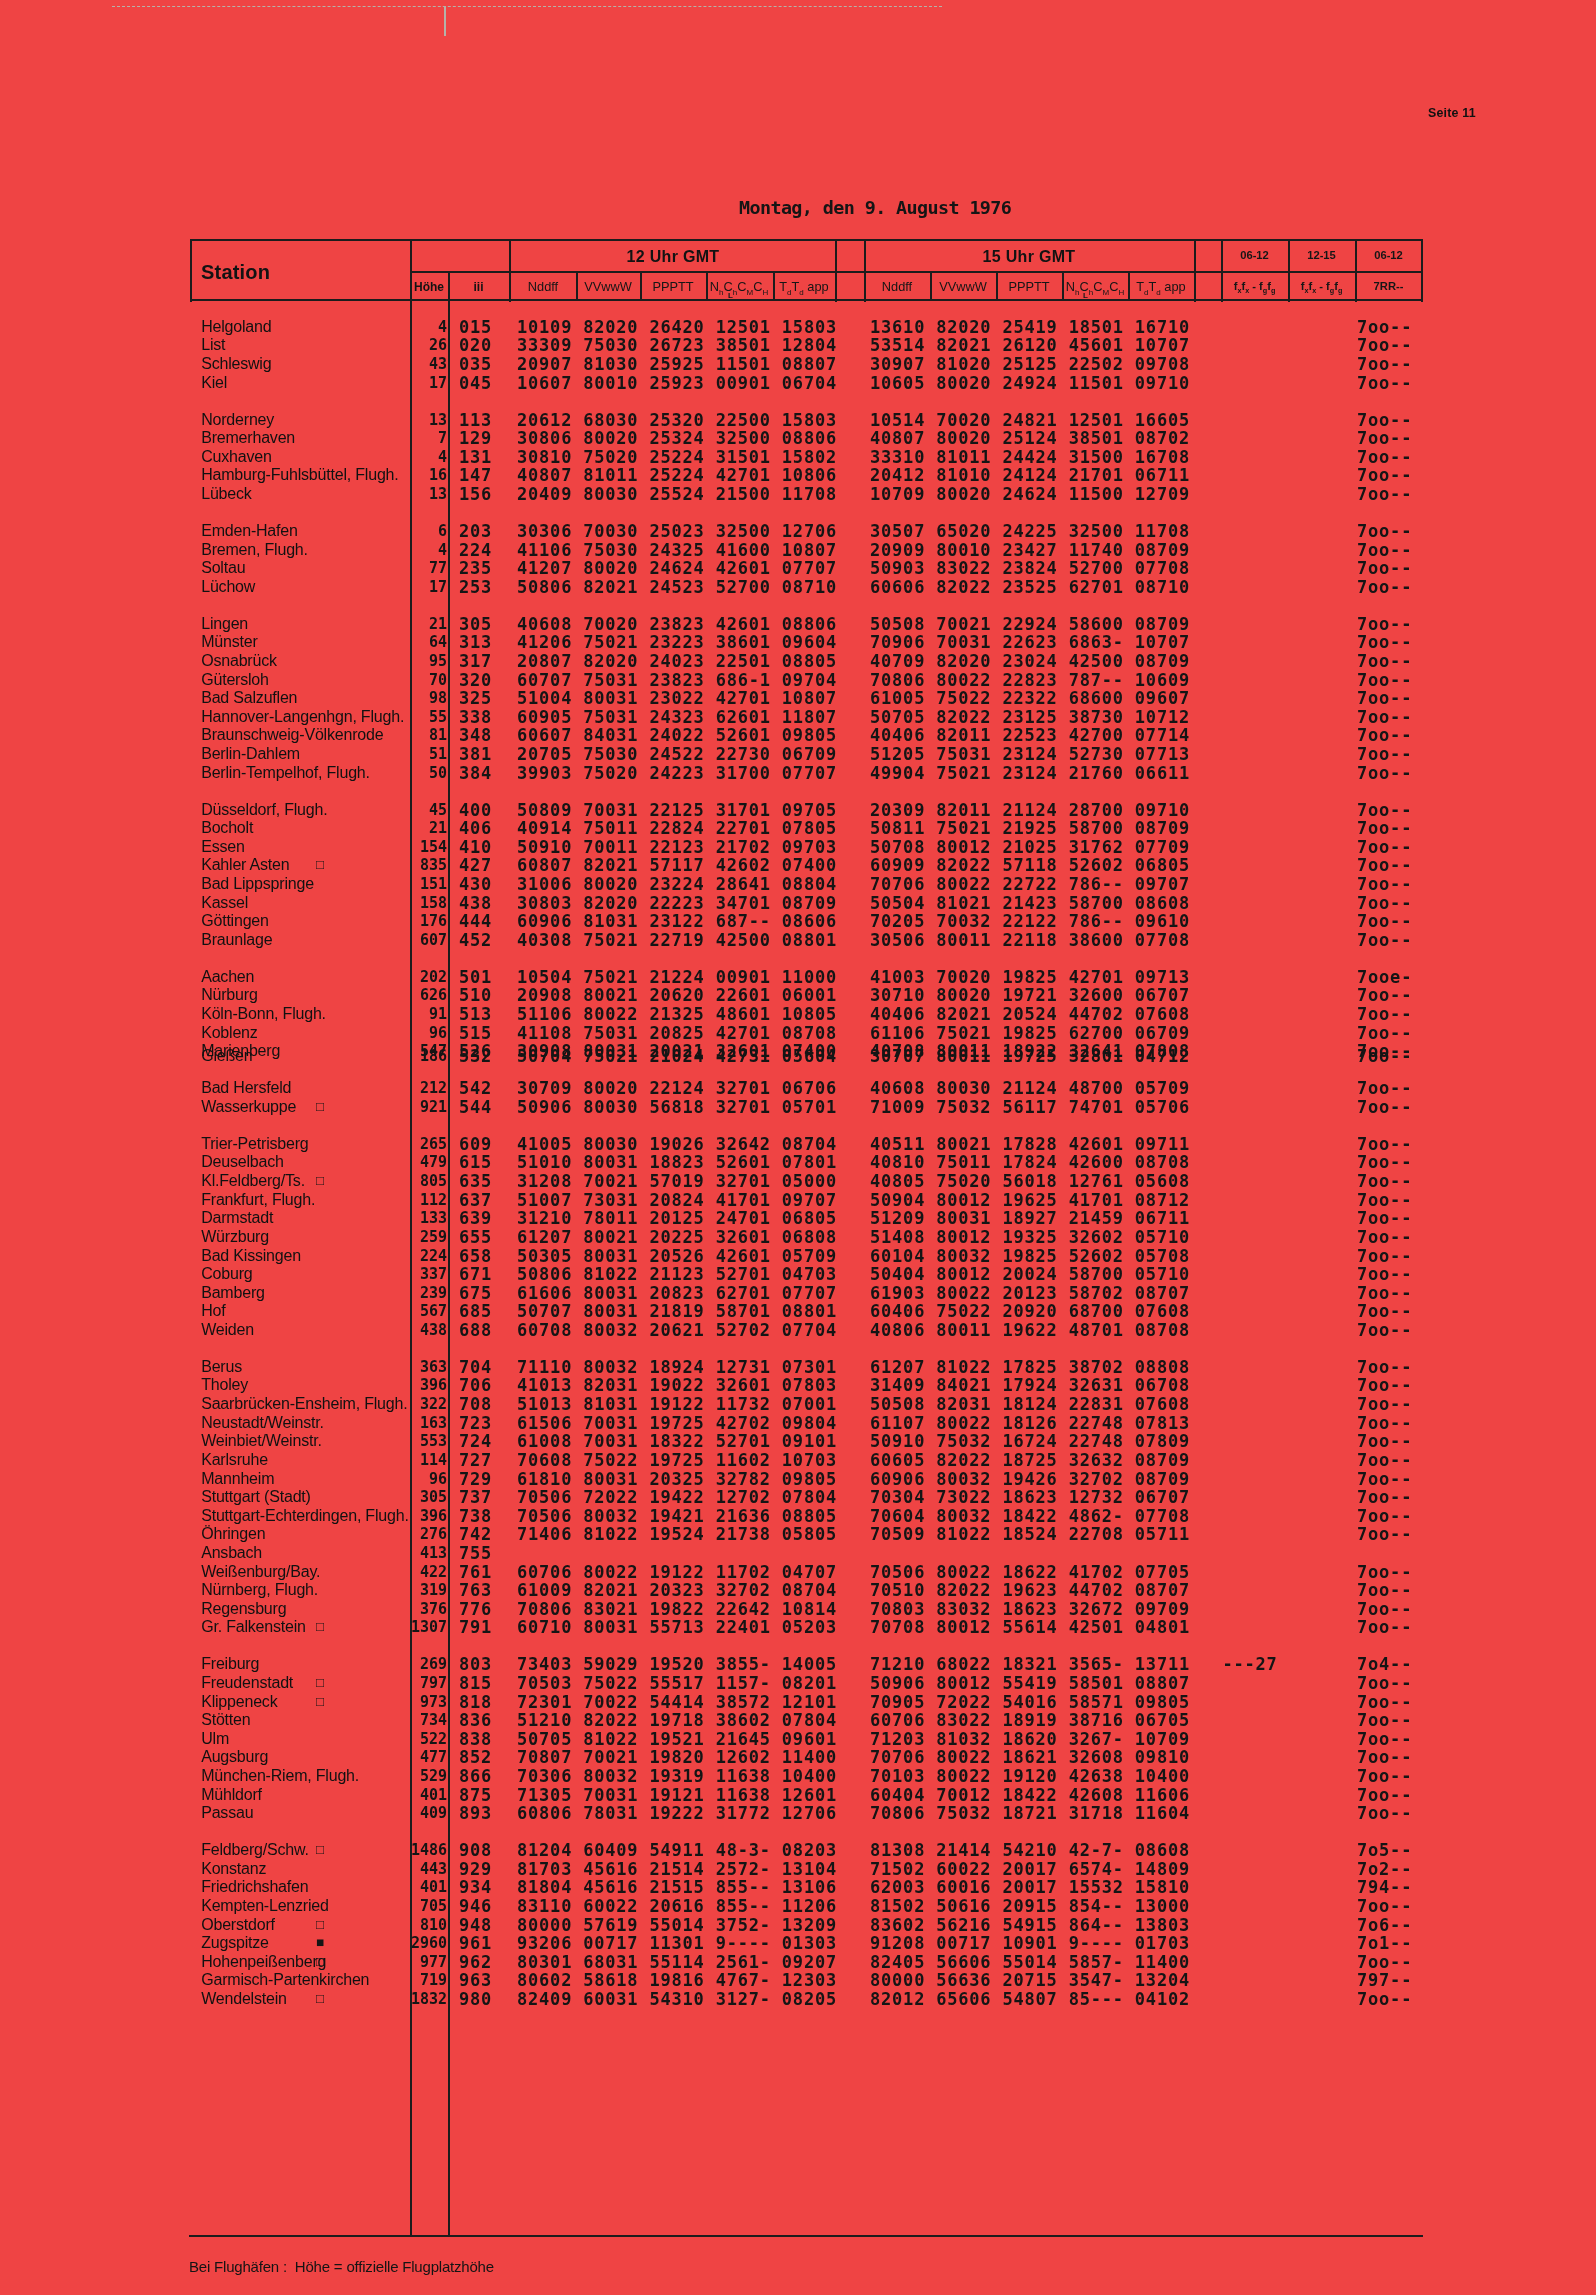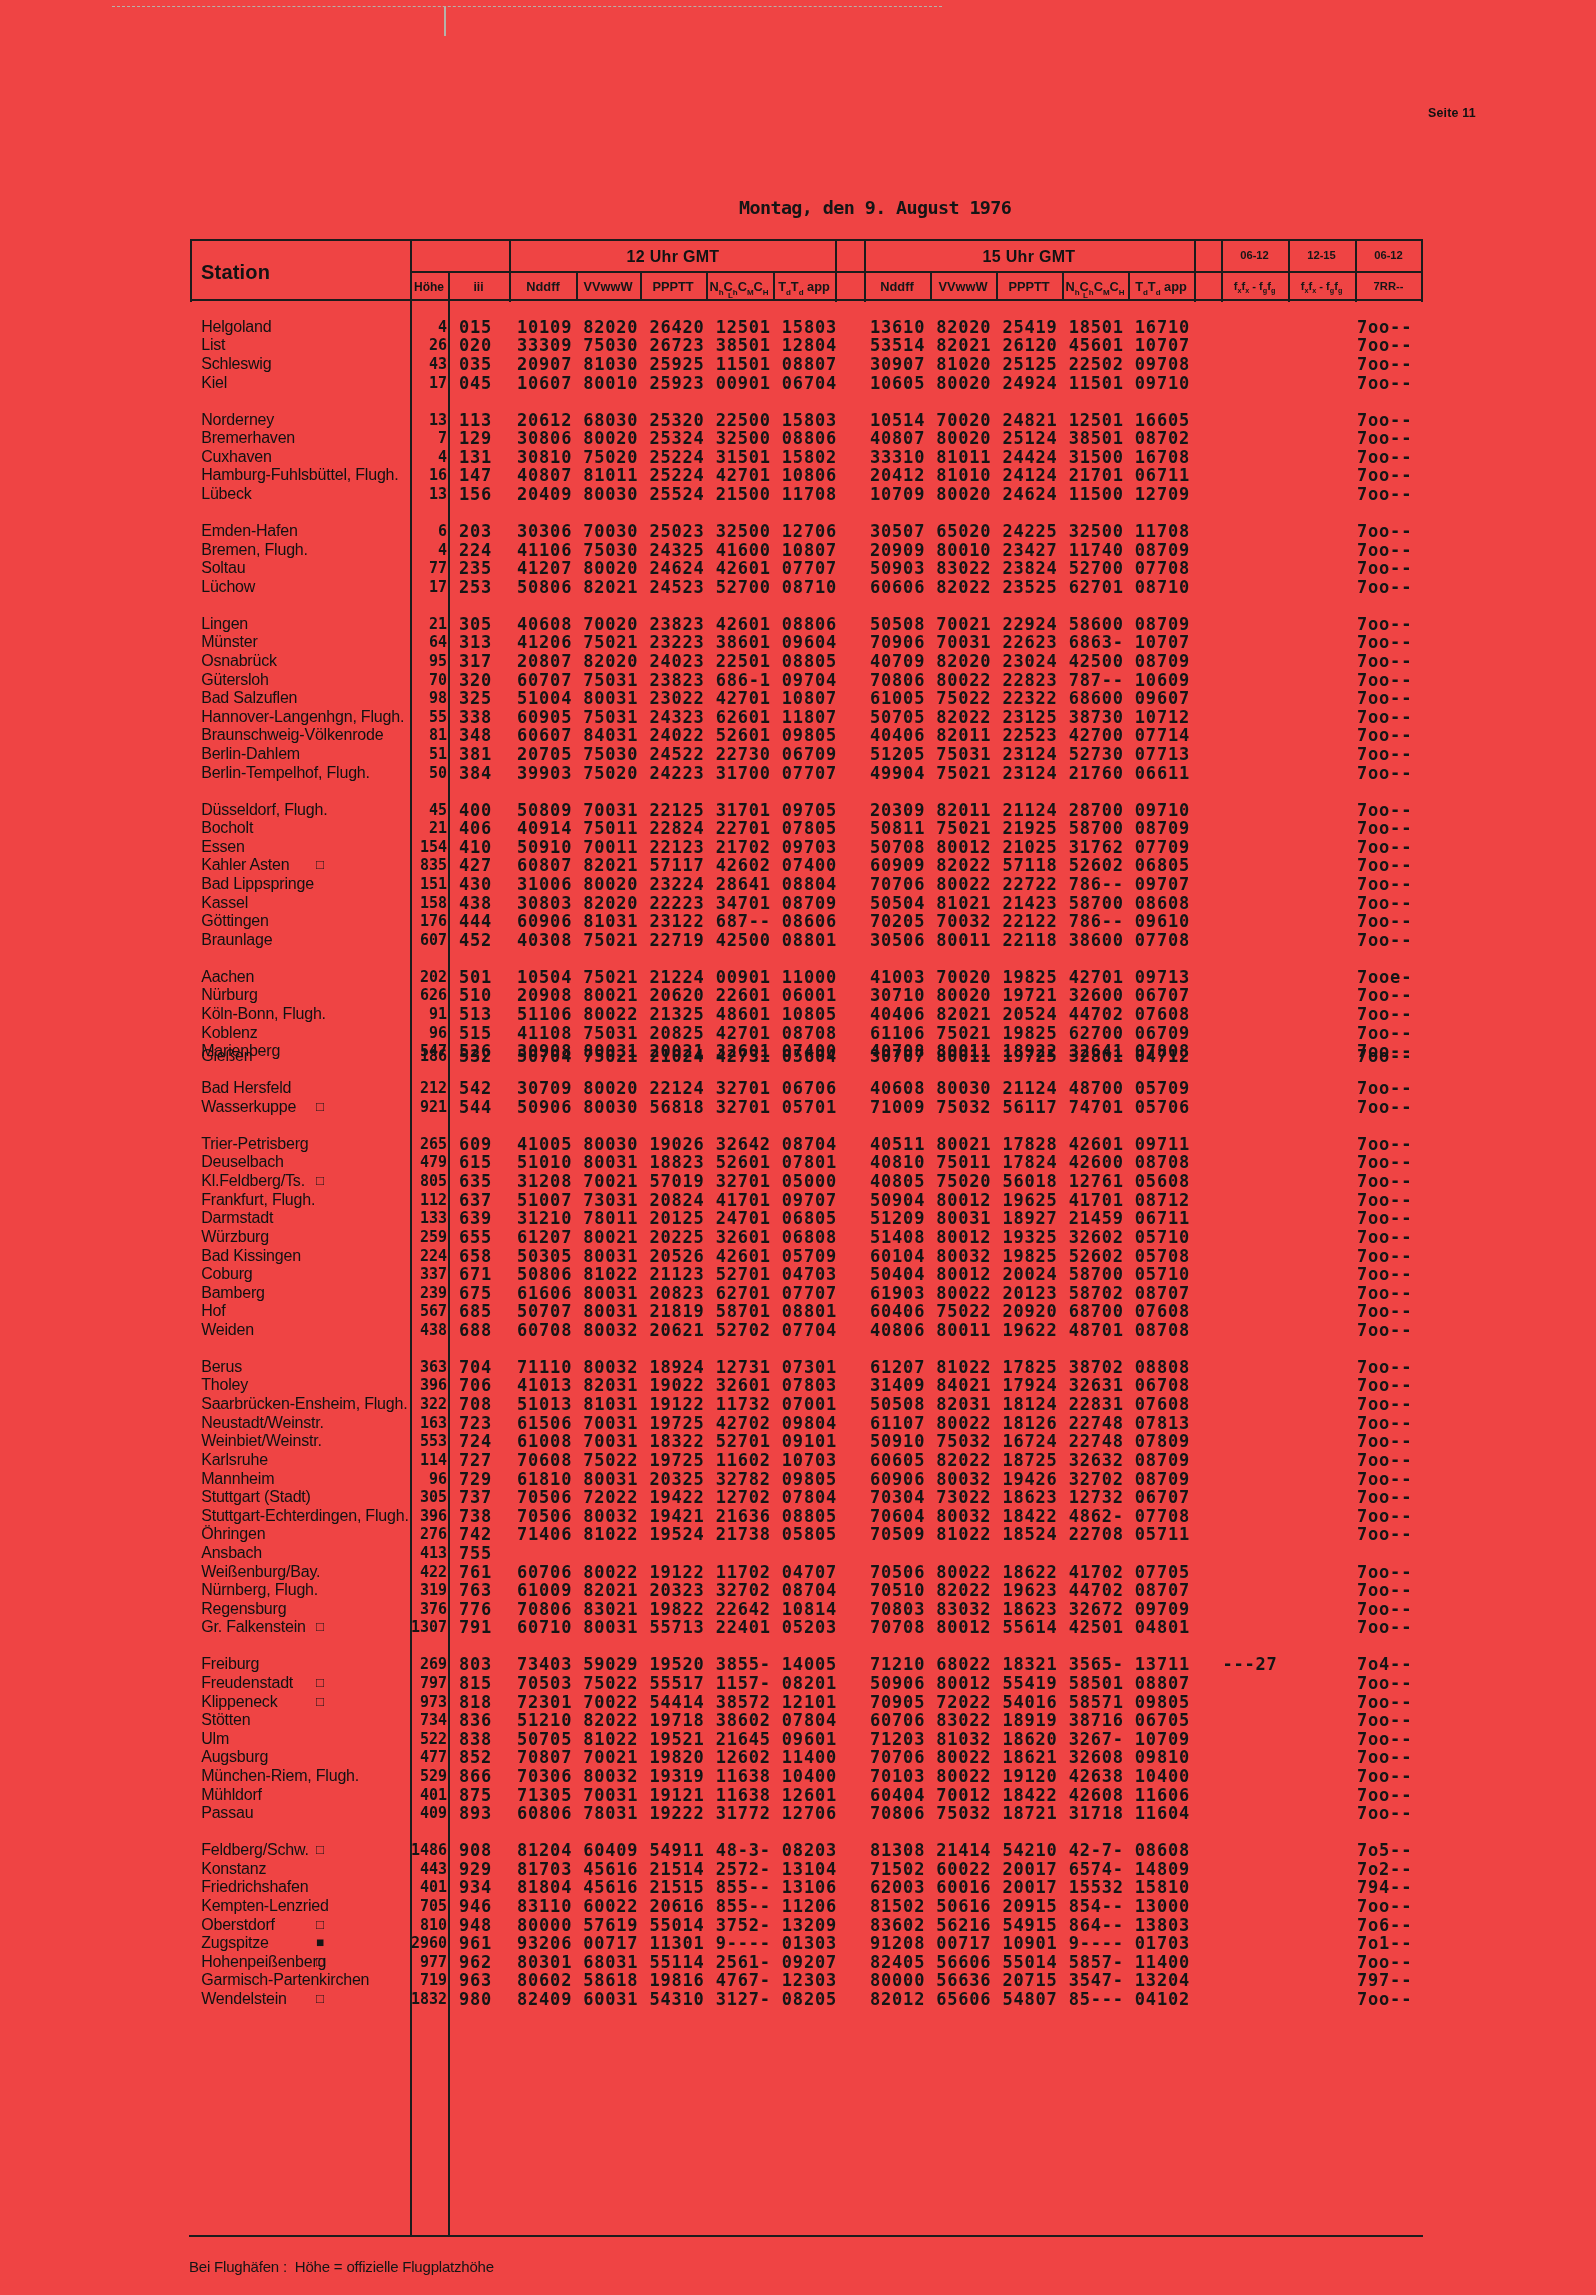--- a/index.html
+++ b/index.html
@@ -24,21 +24,21 @@
   .vlow{top:271px;height:30px;width:1.6px;}
   #vl-a{left:410px;top:239px;width:1.6px;height:1998px;}
   #vl-b{left:448px;top:271px;width:1.6px;height:1966px;}
   
   .hlabel{position:absolute;font-weight:bold;color:#131313;}
   #h-station{left:201px;top:261px;font-size:20px;letter-spacing:0.2px;}
   #h-hoehe{left:410px;top:280px;width:38px;text-align:center;font-size:12px;}
   #h-iii{left:448px;top:280px;width:61px;text-align:center;font-size:12px;}
   #h-12uhr{left:511px;top:248px;width:324px;text-align:center;font-size:16px;letter-spacing:0.3px;}
   #h-15uhr{left:864px;top:248px;width:330px;text-align:center;font-size:16px;letter-spacing:0.3px;}
-  .subcol{position:absolute;top:279px;width:72px;text-align:center;font-size:12.8px;font-weight:bold;white-space:nowrap;}
+  .subcol{position:absolute;top:279px;width:72px;text-align:center;font-size:12.8px;font-weight:normal;white-space:nowrap;}
   .subcol sub{font-size:8px;}
   .lsub{position:absolute;top:291px;font-size:8px;font-weight:bold;}
   .gust-top{position:absolute;top:249px;width:67px;text-align:center;font-size:11.2px;font-weight:bold;}
   .gust-bot{position:absolute;top:280px;width:67px;text-align:center;font-size:11.2px;font-weight:bold;white-space:nowrap;}
   .gust-bot sub{font-size:7.2px;}
   
   .row{position:absolute;left:190px;height:18.4px;width:1246px;}
   .c{position:absolute;top:0;line-height:18.4px;white-space:pre;
      font-family:"DejaVu Sans Mono",monospace;font-size:17px;font-weight:bold;letter-spacing:0.8px;color:#151515;}
   .st{left:11.2px;font-family:"Liberation Sans",sans-serif;font-size:16px;font-weight:normal;

